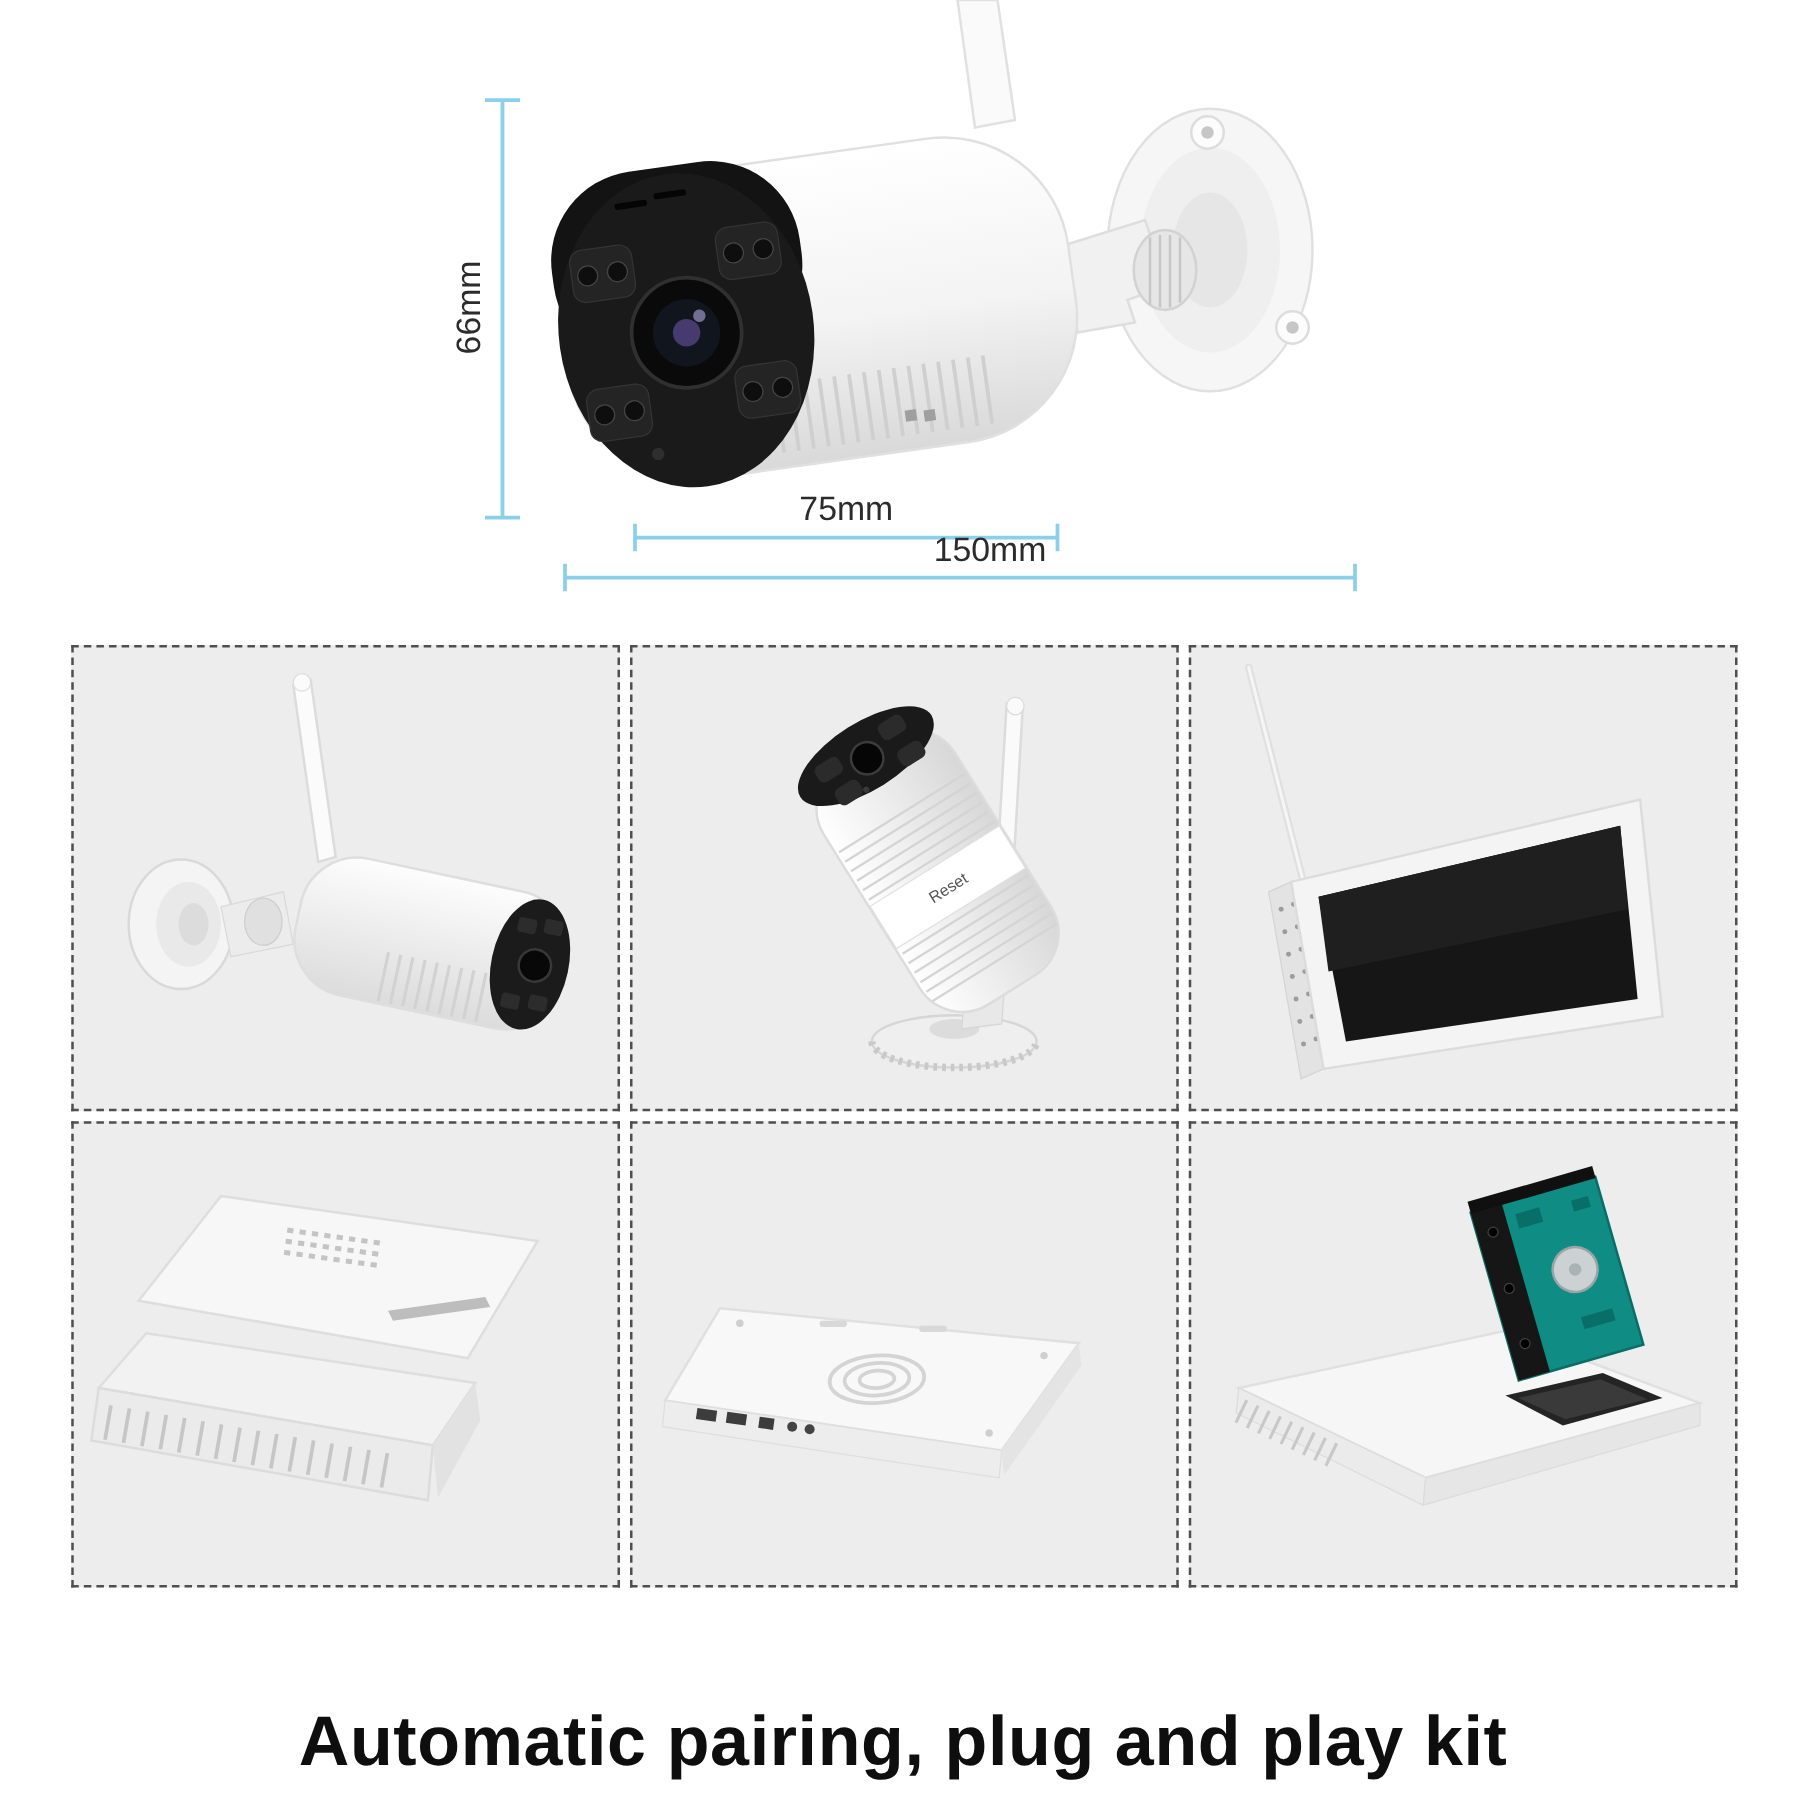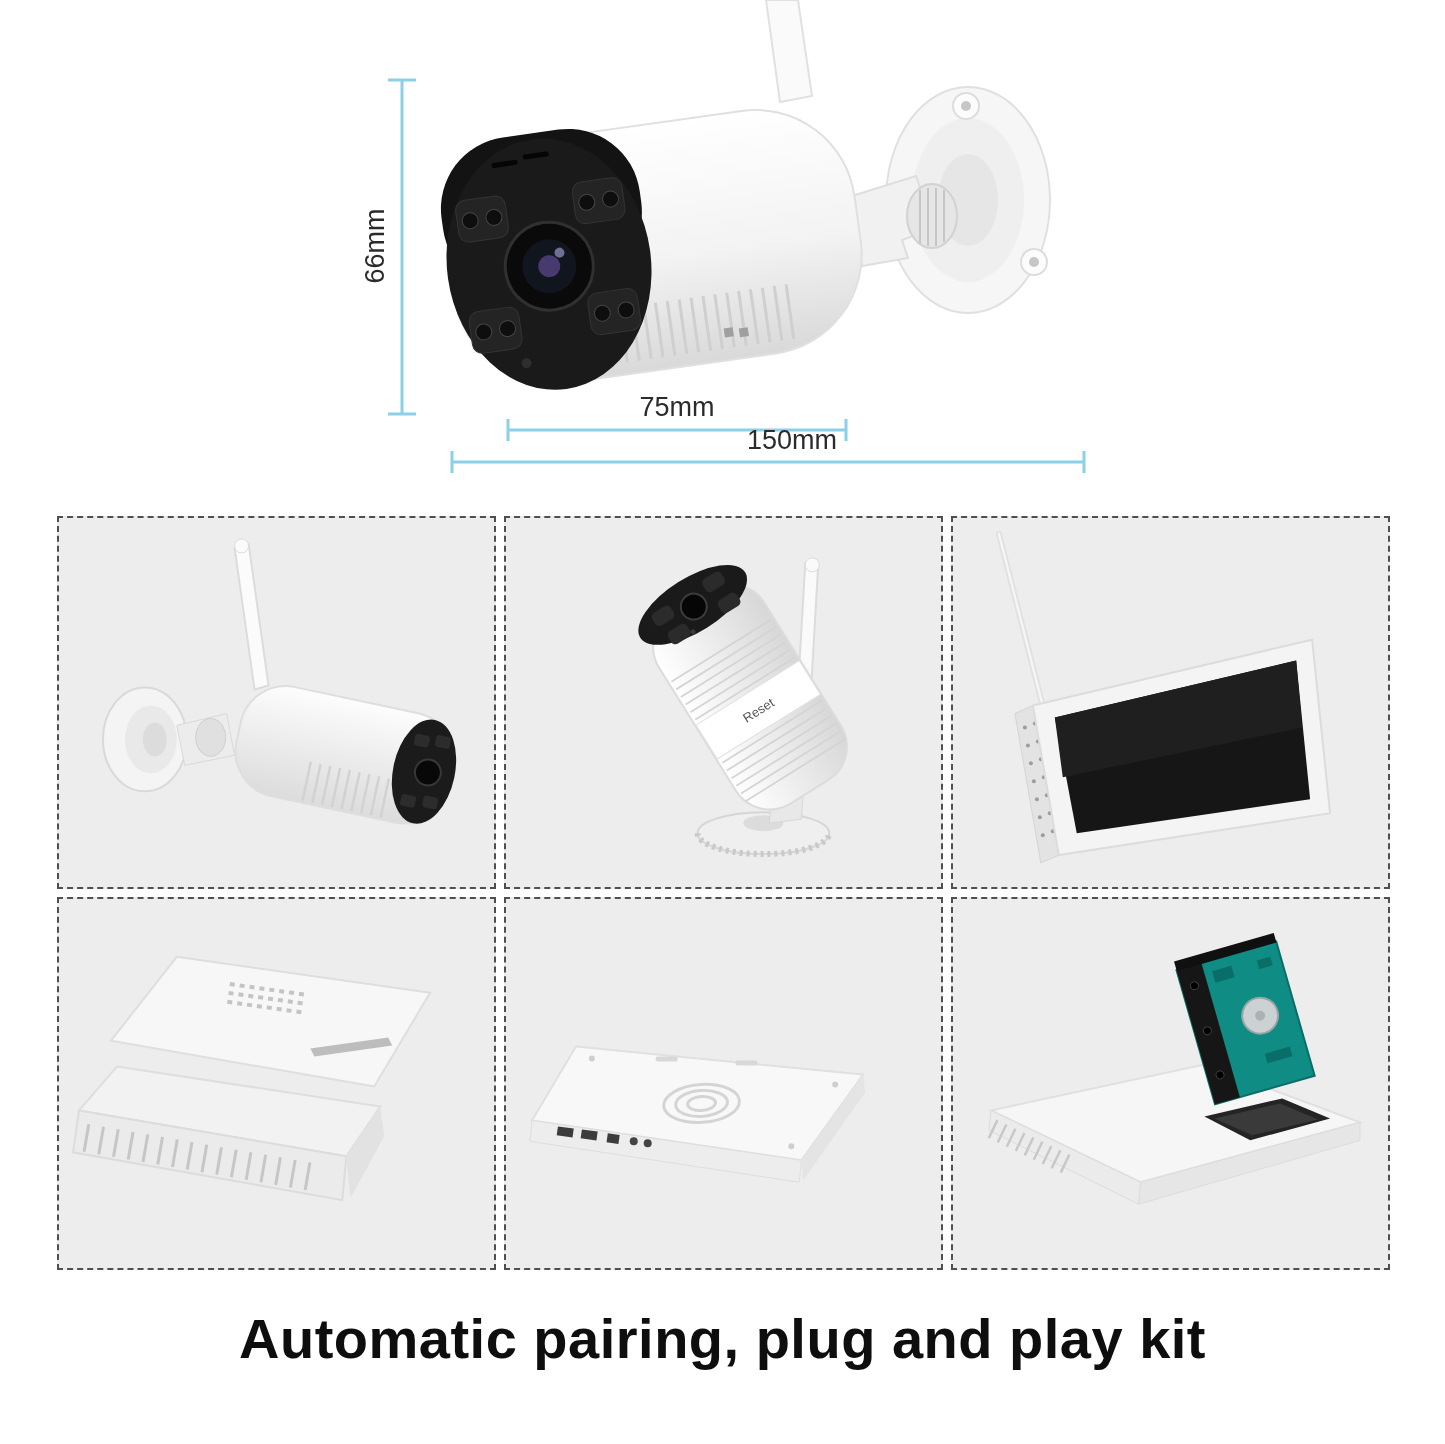--- a/index.html
+++ b/index.html
@@ -5,21 +5,21 @@
   html,body{margin:0;padding:0;background:#ffffff;}
   .page{position:relative;width:1445px;height:1444px;background:#ffffff;overflow:hidden;
         font-family:"Liberation Sans",sans-serif;}
   .hero{position:absolute;left:0;top:0;width:1445px;height:512px;}
   .hero svg{display:block;}
   svg text{font-family:"Liberation Sans",sans-serif;}
   .gallery{position:absolute;left:57px;top:516px;width:1333px;
            display:grid;grid-template-columns:repeat(3,1fr);grid-auto-rows:373px;gap:8px;}
   .cell{background:#ededed;border:2px dashed #4f4f4f;box-sizing:border-box;position:relative;overflow:hidden;}
   .cell svg{width:100%;height:100%;display:block;}
-  .caption{position:absolute;left:0;top:1306px;width:100%;text-align:center;
+  .caption{position:absolute;left:0;top:1360px;width:100%;text-align:center;
            font-size:56px;font-weight:700;color:#0e0e0e;letter-spacing:0.5px;}
 </style>
 </head>
 <body>
 
 <div class="page">
 
   <div class="hero">
     <svg viewBox="0 0 1445 512" width="1445" height="512">
       <defs>

